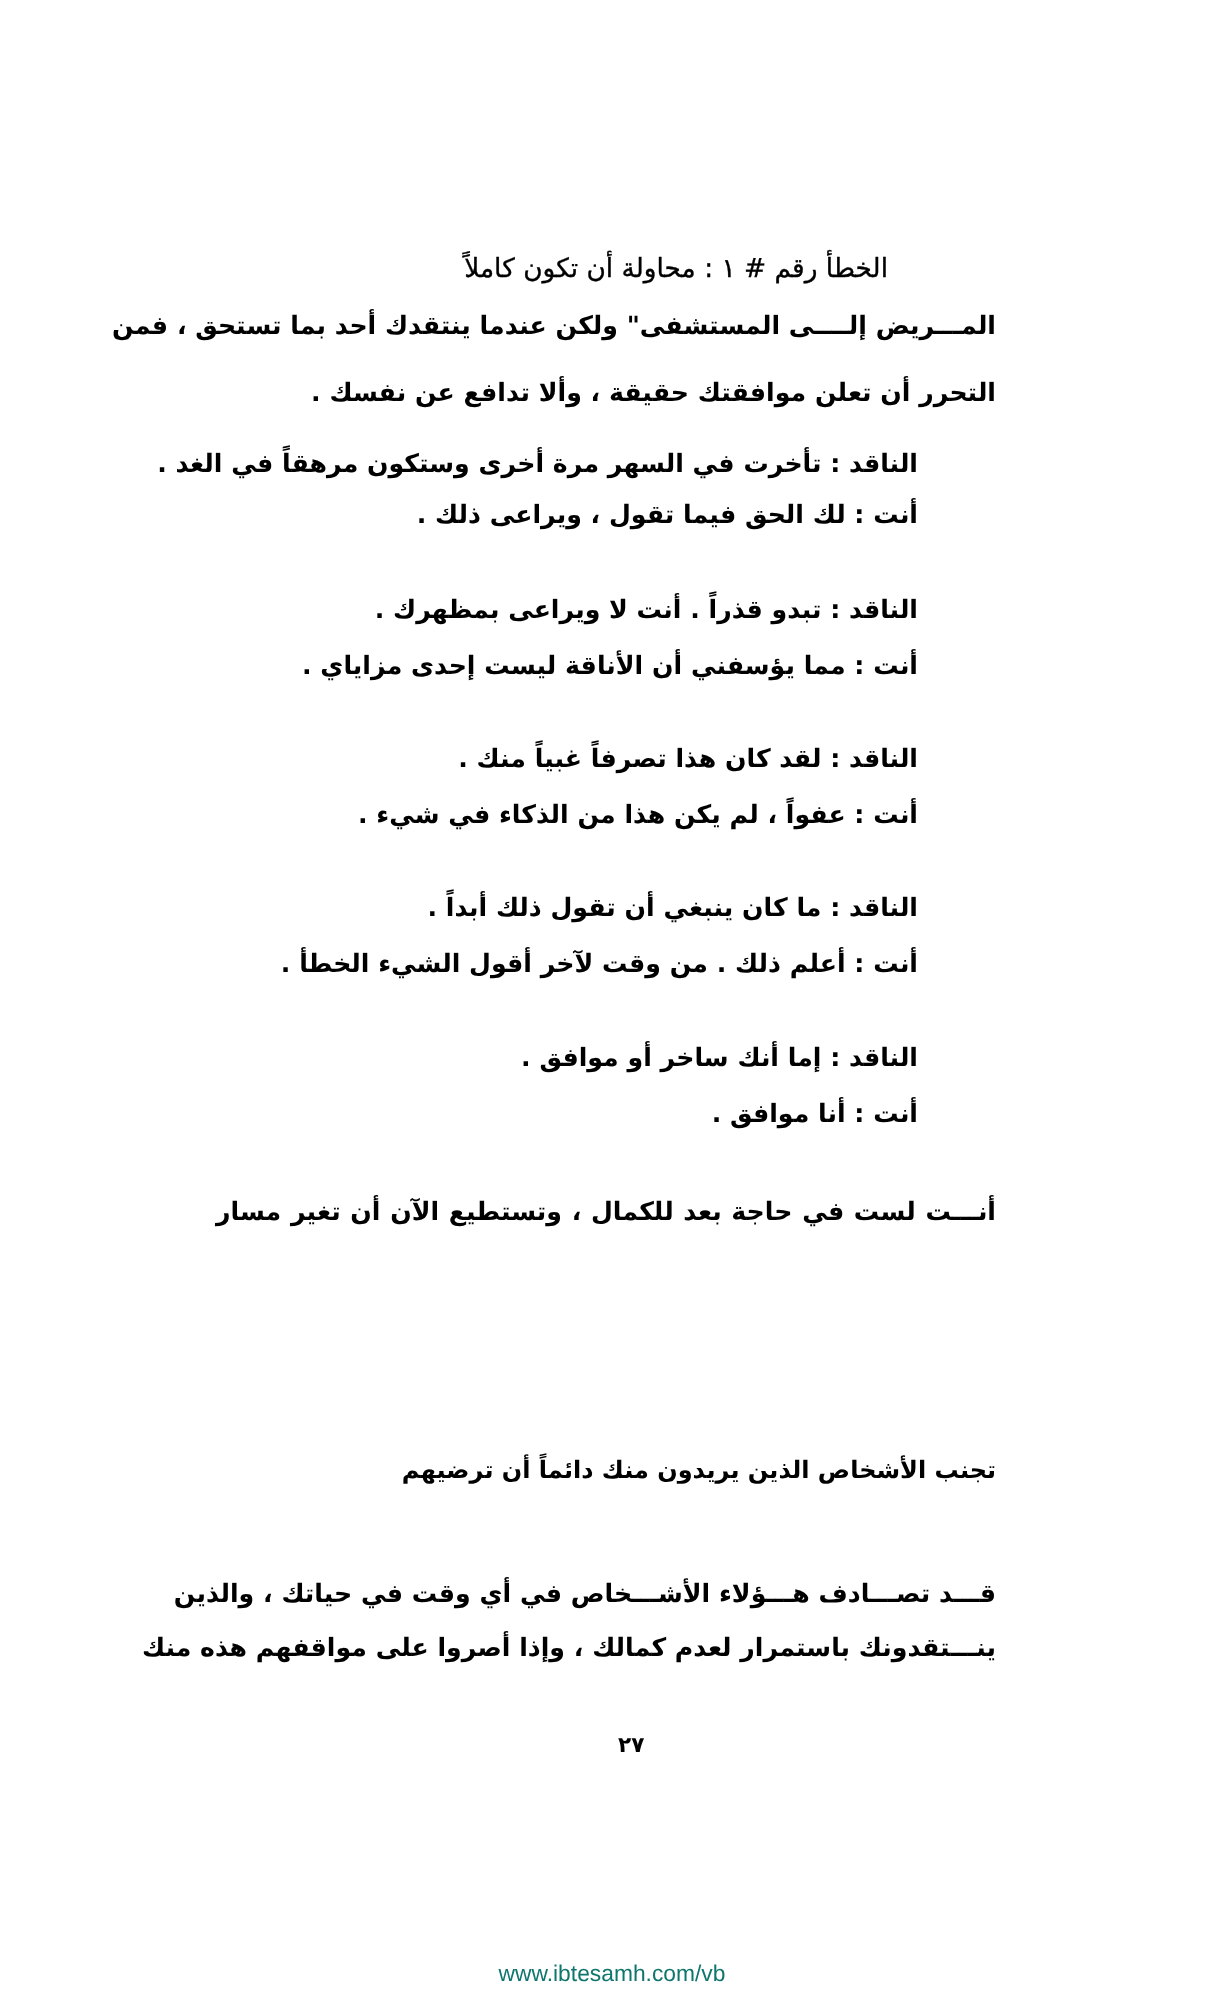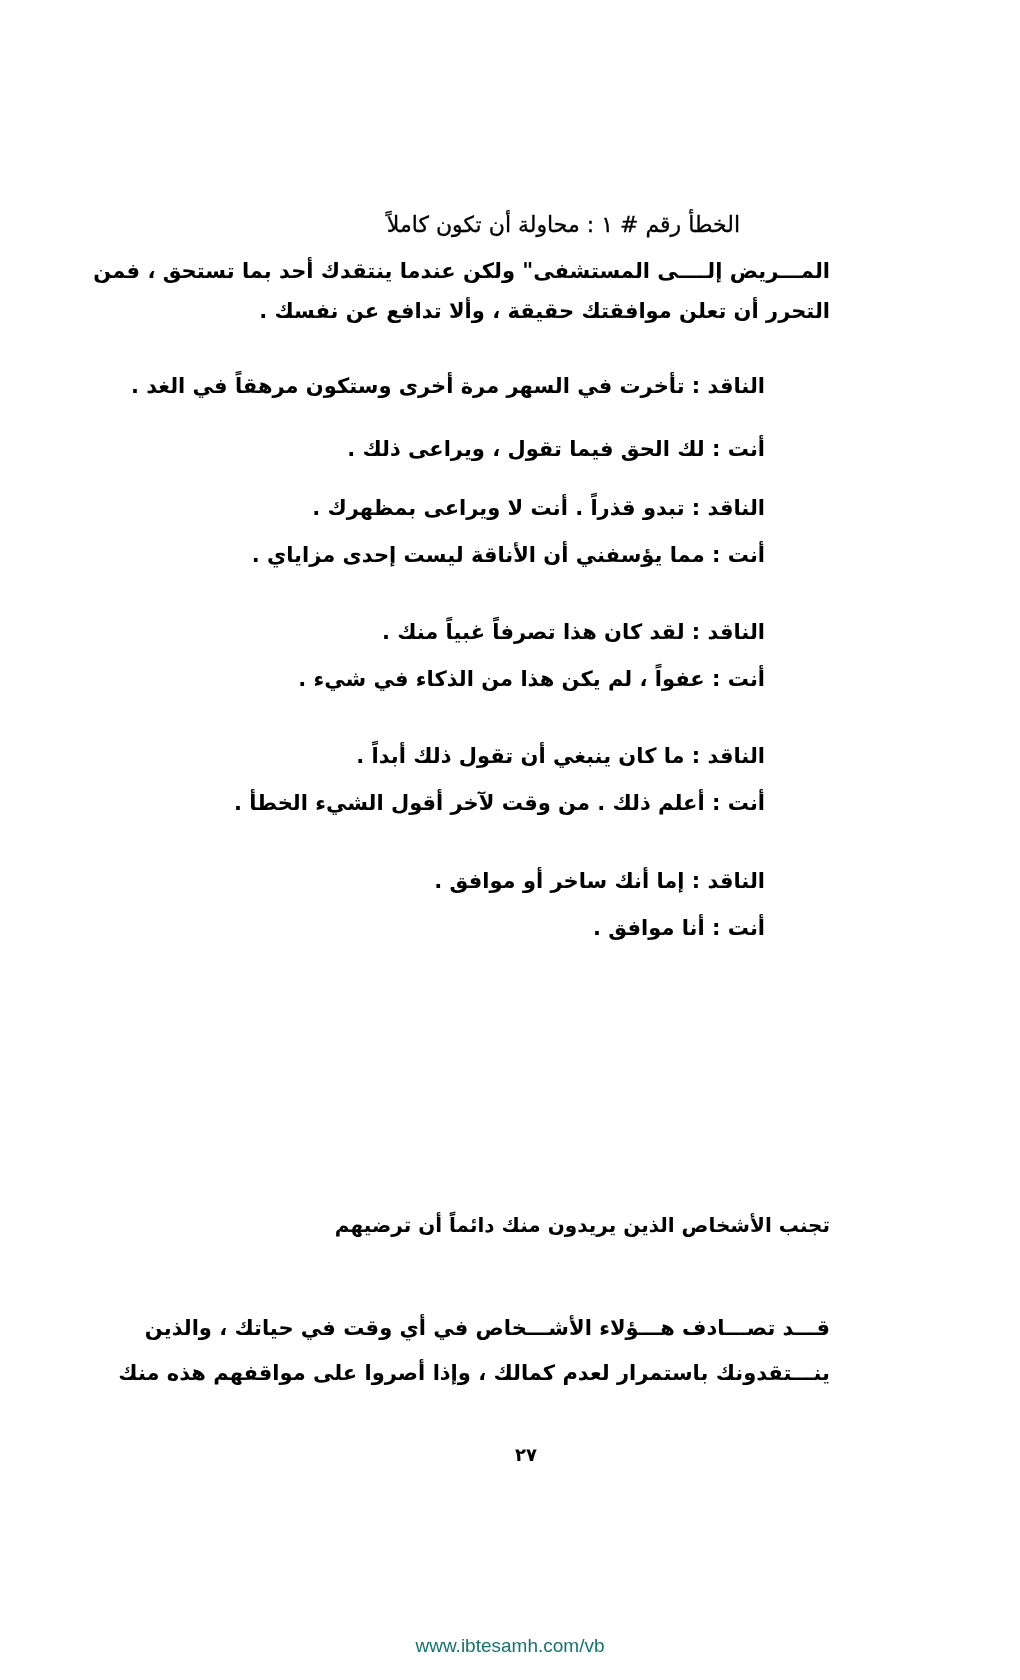--- a/index.html
+++ b/index.html
@@ -75,37 +75,38 @@
     }
   </style>
 </head>
 <body>
 
 <div class="page">
 
   <div class="line title">الخطأ رقم # ١ : محاولة أن تكون كاملاً</div>
 
   <div class="line justify" style="top:256px;">المـــريض إلــــى المستشفى" ولكن عندما ينتقدك أحد بما تستحق ، فمن</div>
-  <div class="line right-al" style="right:190px; top:296px;">التحرر أن تعلن موافقتك حقيقة ، وألا تدافع عن نفسك .</div>
+  <div class="line right-al" style="right:190px; top:312px;">التحرر أن تعلن موافقتك حقيقة ، وألا تدافع عن نفسك .</div>
 
   <div class="line" style="right:255px; top:371px;">الناقد : تأخرت في السهر مرة أخرى وستكون مرهقاً في الغد .</div>
-  <div class="line" style="right:255px; top:434px;">أنت : لك الحق فيما تقول ، ويراعى ذلك .</div>
+  <div class="line" style="right:255px; top:414px;">أنت : لك الحق فيما تقول ، ويراعى ذلك .</div>
 
   <div class="line" style="right:255px; top:493px;">الناقد : تبدو قذراً . أنت لا ويراعى بمظهرك .</div>
   <div class="line" style="right:255px; top:540px;">أنت : مما يؤسفني أن الأناقة ليست إحدى مزاياي .</div>
 
   <div class="line" style="right:255px; top:617px;">الناقد : لقد كان هذا تصرفاً غبياً منك .</div>
   <div class="line" style="right:255px; top:664px;">أنت : عفواً ، لم يكن هذا من الذكاء في شيء .</div>
 
   <div class="line" style="right:255px; top:741px;">الناقد : ما كان ينبغي أن تقول ذلك أبداً .</div>
   <div class="line" style="right:255px; top:788px;">أنت : أعلم ذلك . من وقت لآخر أقول الشيء الخطأ .</div>
 
   <div class="line" style="right:255px; top:866px;">الناقد : إما أنك ساخر أو موافق .</div>
   <div class="line" style="right:255px; top:913px;">أنت : أنا موافق .</div>
 
+  <div class="line justify" style="top:995px; left:180px;">أنـــت لست في حاجة بعد للكمال ، وتستطيع الآن أن تغير مسار</div>
 
   <div class="line heading">تجنب الأشخاص الذين يريدون منك دائماً أن ترضيهم</div>
 
   <div class="line justify" style="top:1313px; left:145px;">قـــد تصـــادف هـــؤلاء الأشـــخاص في أي وقت في حياتك ، والذين</div>
   <div class="line justify" style="top:1358px; left:145px;">ينـــتقدونك باستمرار لعدم كمالك ، وإذا أصروا على مواقفهم هذه منك</div>
 
   <div class="line pagenum">٢٧</div>
 
   <div class="watermark">www.ibtesamh.com/vb</div>
 </div>

